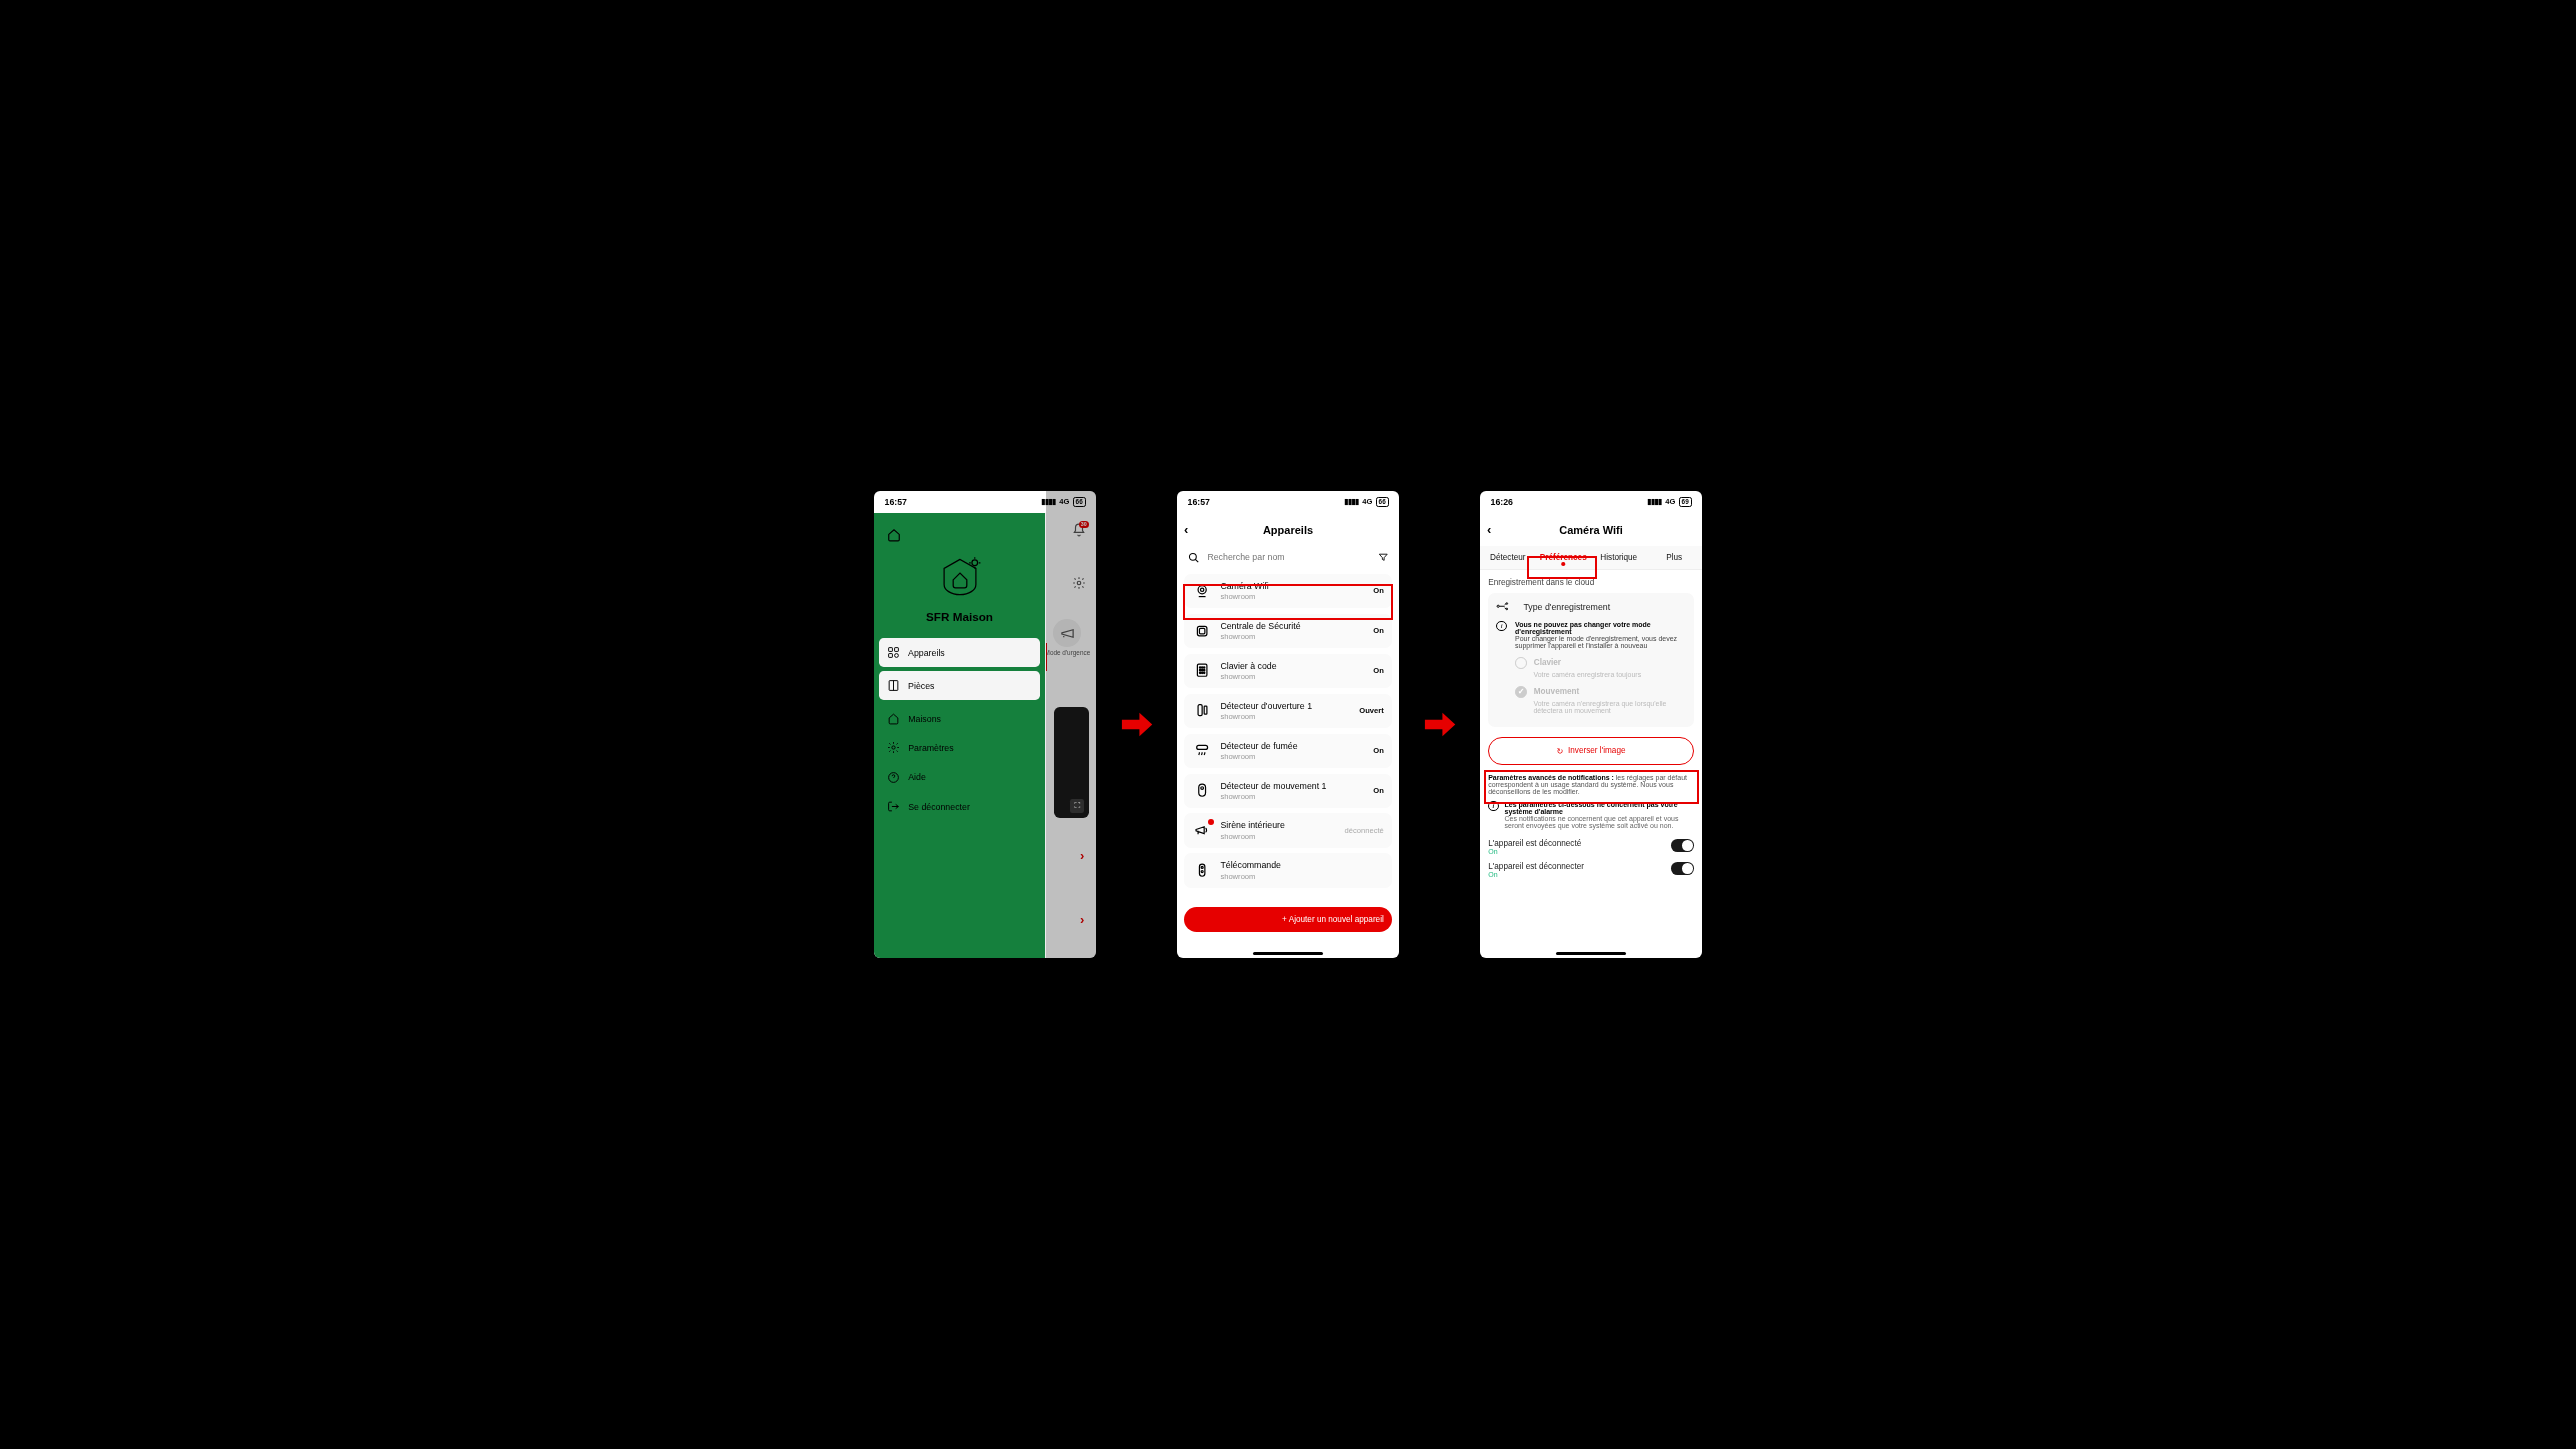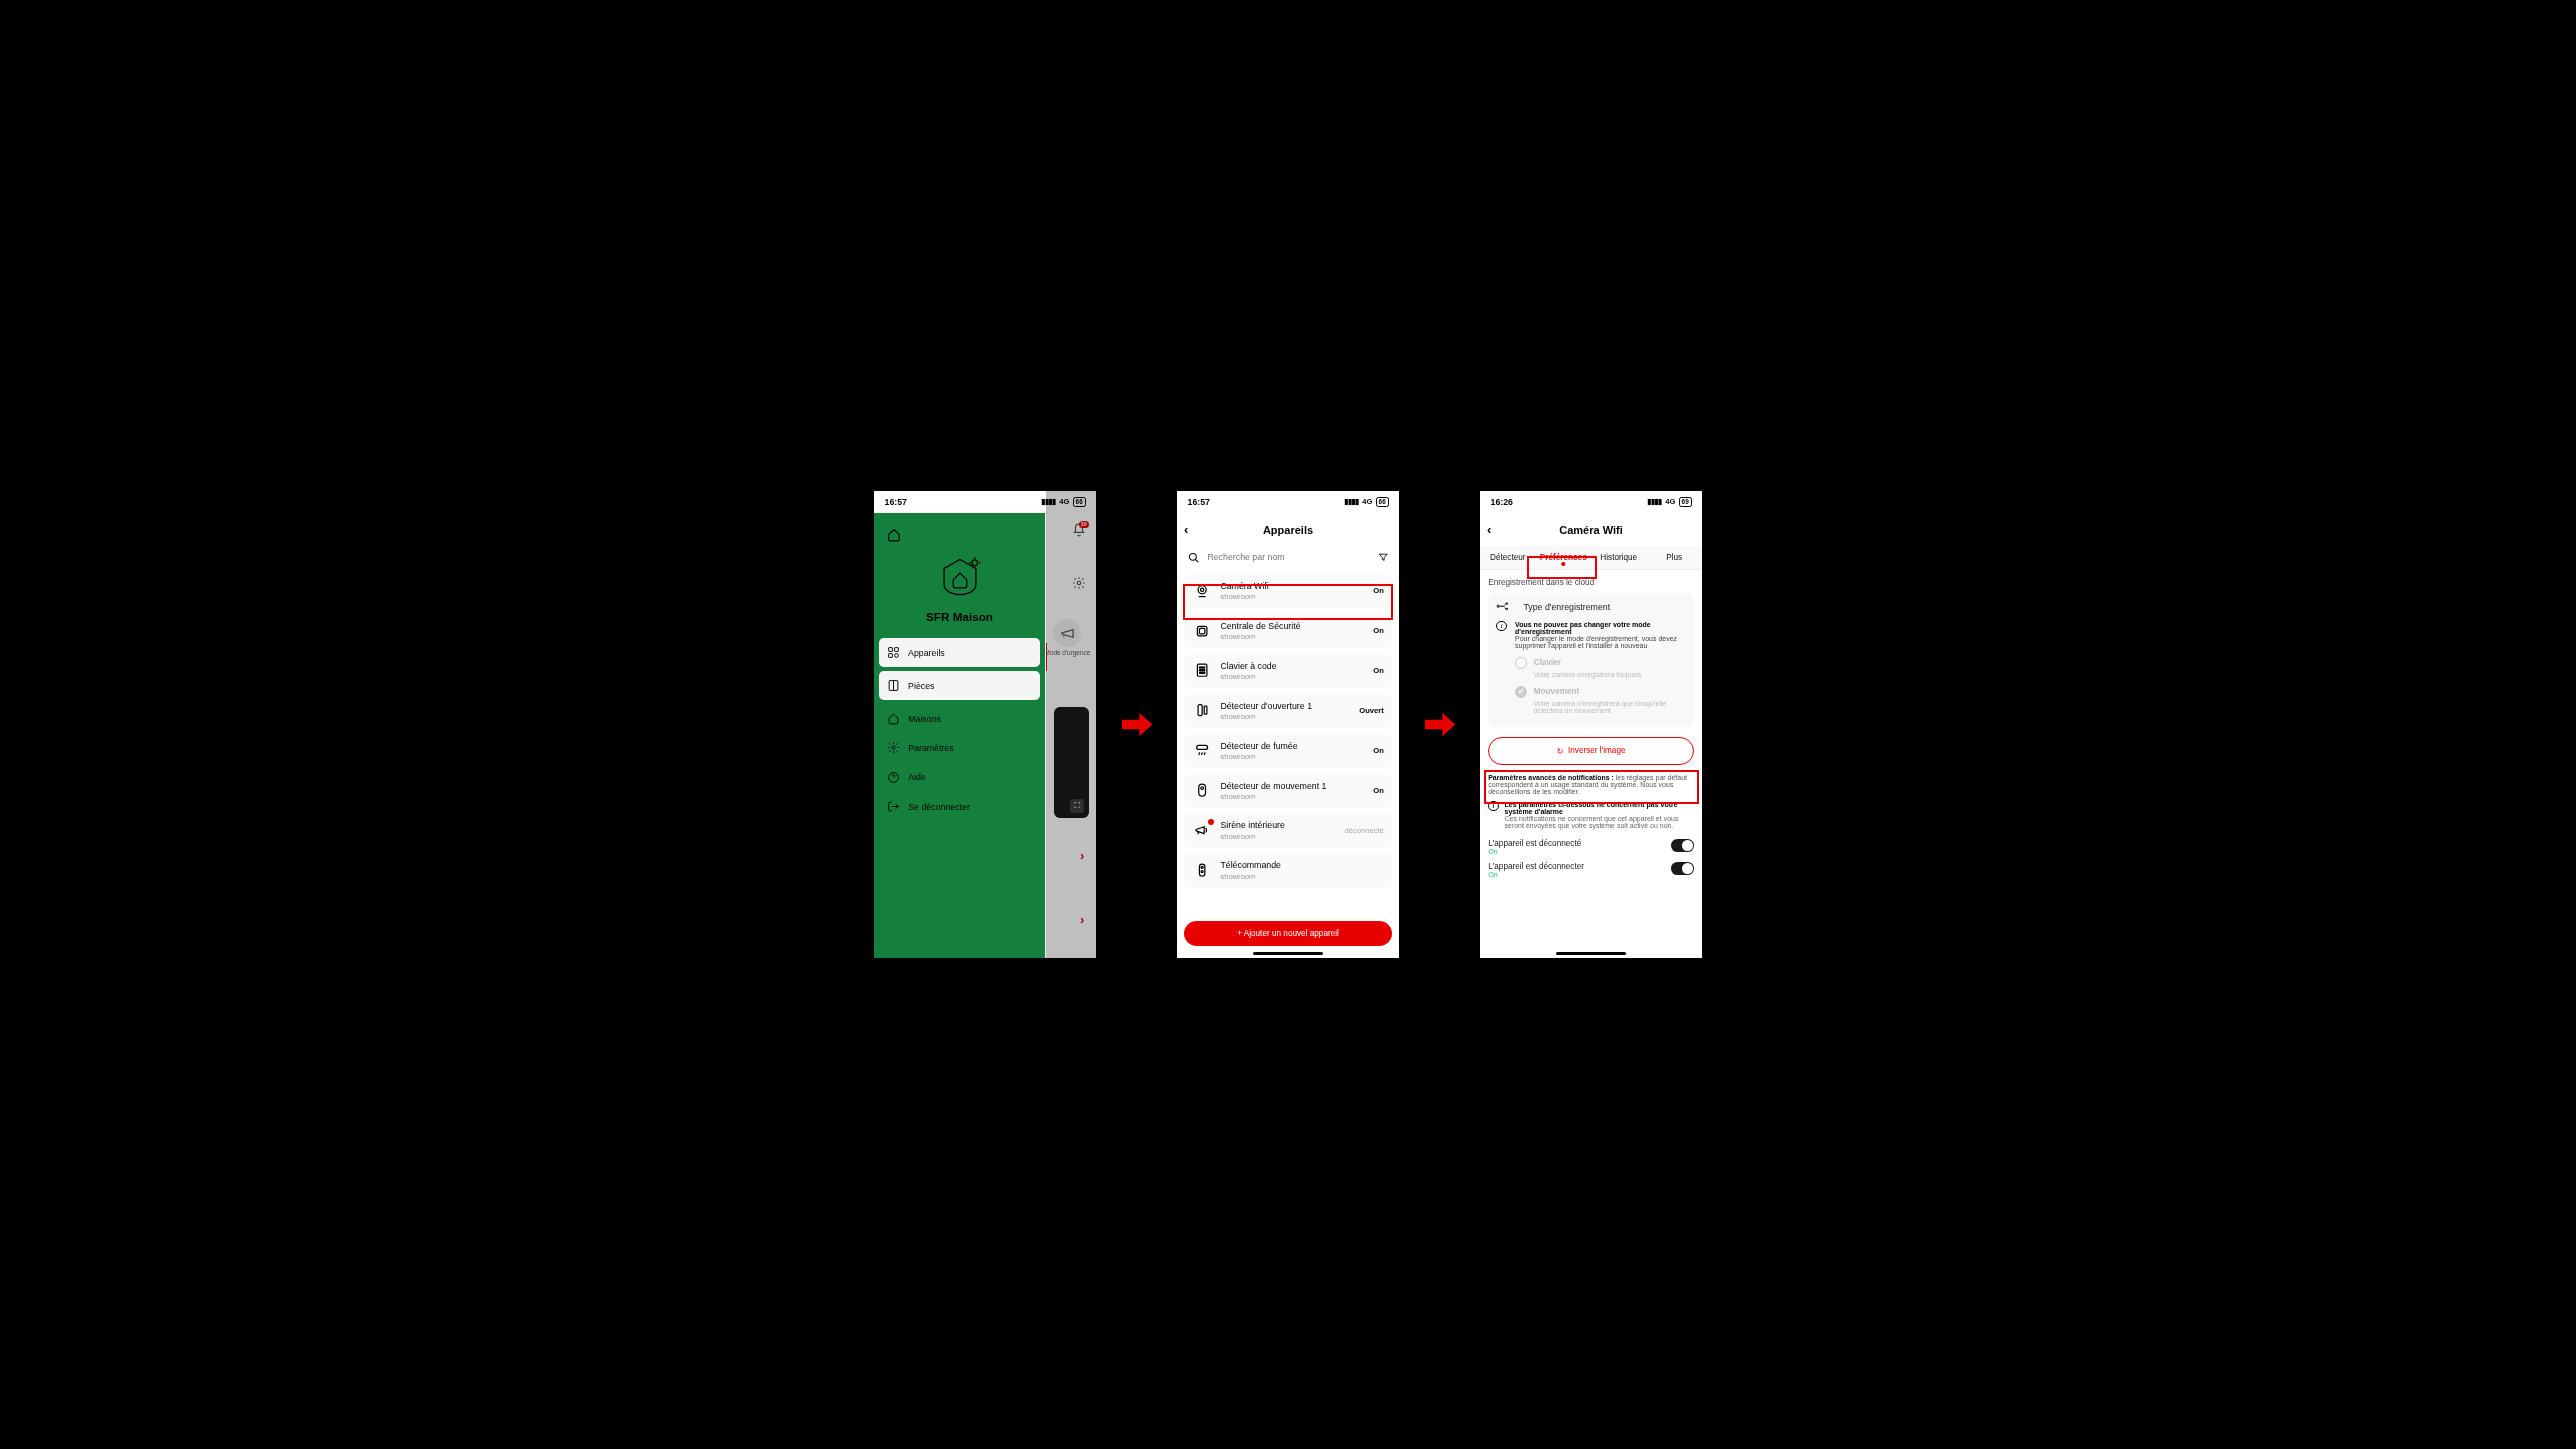--- a/index.html
+++ b/index.html
@@ -1,18 +1,18 @@
 <!DOCTYPE html>
 <html style="font-size:9.3px"><head>
 <meta charset="utf-8">
 <style>
   * { box-sizing: border-box; margin: 0; padding: 0; font-family: -apple-system, Helvetica, Arial, sans-serif; }
   body { background: #000; display: flex; justify-content: center; align-items: center; min-height: 100vh; }
   .stage { display: flex; align-items: center; gap: 23px; padding: 11.7px; }
-  .phone { width: 222px; height: 467px; background: #fff; border-radius: 0; position: relative; overflow: hidden; }
+  .phone { width: 222px; height: 467px; background: #fff; border-radius: 6px; position: relative; overflow: hidden; }
   .statusbar { height: 22px; display: flex; justify-content: space-between; align-items: center; padding: 0 10.5px; font-weight: 600; font-size: 8.8px; }
   .statusbar .right { display: flex; align-items: center; gap: 3.5px; font-size: 7.6px; font-weight: 700; }
   .battery { border: 0.9px solid #000; border-radius: 2.3px; padding: 0 1.8px; font-size: 6.4px; line-height: 8.2px; }
   .signal { letter-spacing: -0.6px; }
   .homebar { position: absolute; bottom: 3.5px; left: 50%; transform: translateX(-50%); width: 70px; height: 2.9px; background: #000; border-radius: 1.8px; }
   .arrow { width: 35px; height: 35px; }
   .arrow svg { width: 100%; height: 100%; }
   .red-box { border: 2.9px solid #e60000; position: absolute; pointer-events: none; }
 
   
@@ -43,21 +43,21 @@
   .s2-search input { flex: 1; border: none; outline: none; font-size: 8.8px; color: #888; background: transparent; }
   .s2-filter { color: #000; font-size: 9.3px; }
   .s2-list { padding: 2.3px 7px; }
   .s2-row { display: flex; align-items: center; background: #fafafa; border-radius: 7px; padding: 7px 8.2px; margin-bottom: 5.8px; gap: 8.2px; }
   .s2-row .ic { width: 20px; height: 20px; display: flex; align-items: center; justify-content: center; }
   .s2-row .ic svg { width: 16.3px; height: 16.3px; stroke: #000; stroke-width: 1.8; fill: none; }
   .s2-row .txt .t1 { font-size: 8.8px; font-weight: 500; }
   .s2-row .txt .t2 { font-size: 7.6px; color: #999; margin-top: 1.2px; }
   .s2-row .st { margin-left: auto; font-size: 7.6px; font-weight: 600; }
   .s2-row .st.dc { color: #aaa; font-weight: 400; }
-  .s2-add { margin: 25px 7px 0; background: #e60000; color: #fff; text-align: center; padding: 8.2px; border-radius: 14px; font-size: 8.2px; font-weight: 500; }
+  .s2-add { margin: 11px 7px 0; background: #e60000; color: #fff; text-align: right; padding: 8.2px; border-radius: 14px; font-size: 8.2px; font-weight: 500; }
   .siren-ic { position: relative; }
   .siren-dot { position: absolute; top: -1.8px; right: -1.8px; width: 5.8px; height: 5.8px; background: #e60000; border-radius: 50%; }
   .redbox-s2 { top: 93px; left: 5.8px; width: 210px; height: 36px; }
 
   
   .s3-header { height: 33px; display: flex; align-items: center; justify-content: center; position: relative; font-weight: 700; font-size: 11px; }
   .s3-back { position: absolute; left: 7px; font-size: 13px; }
   .s3-tabs { display: flex; border-bottom: 0.6px solid #eee; background: #f9f9f9; }
   .s3-tab { flex: 1; text-align: center; padding: 7px 2.3px; font-size: 8.2px; color: #111; font-weight: 500; position: relative; }
   .s3-tab.active { color: #e60000; font-weight: 700; }

